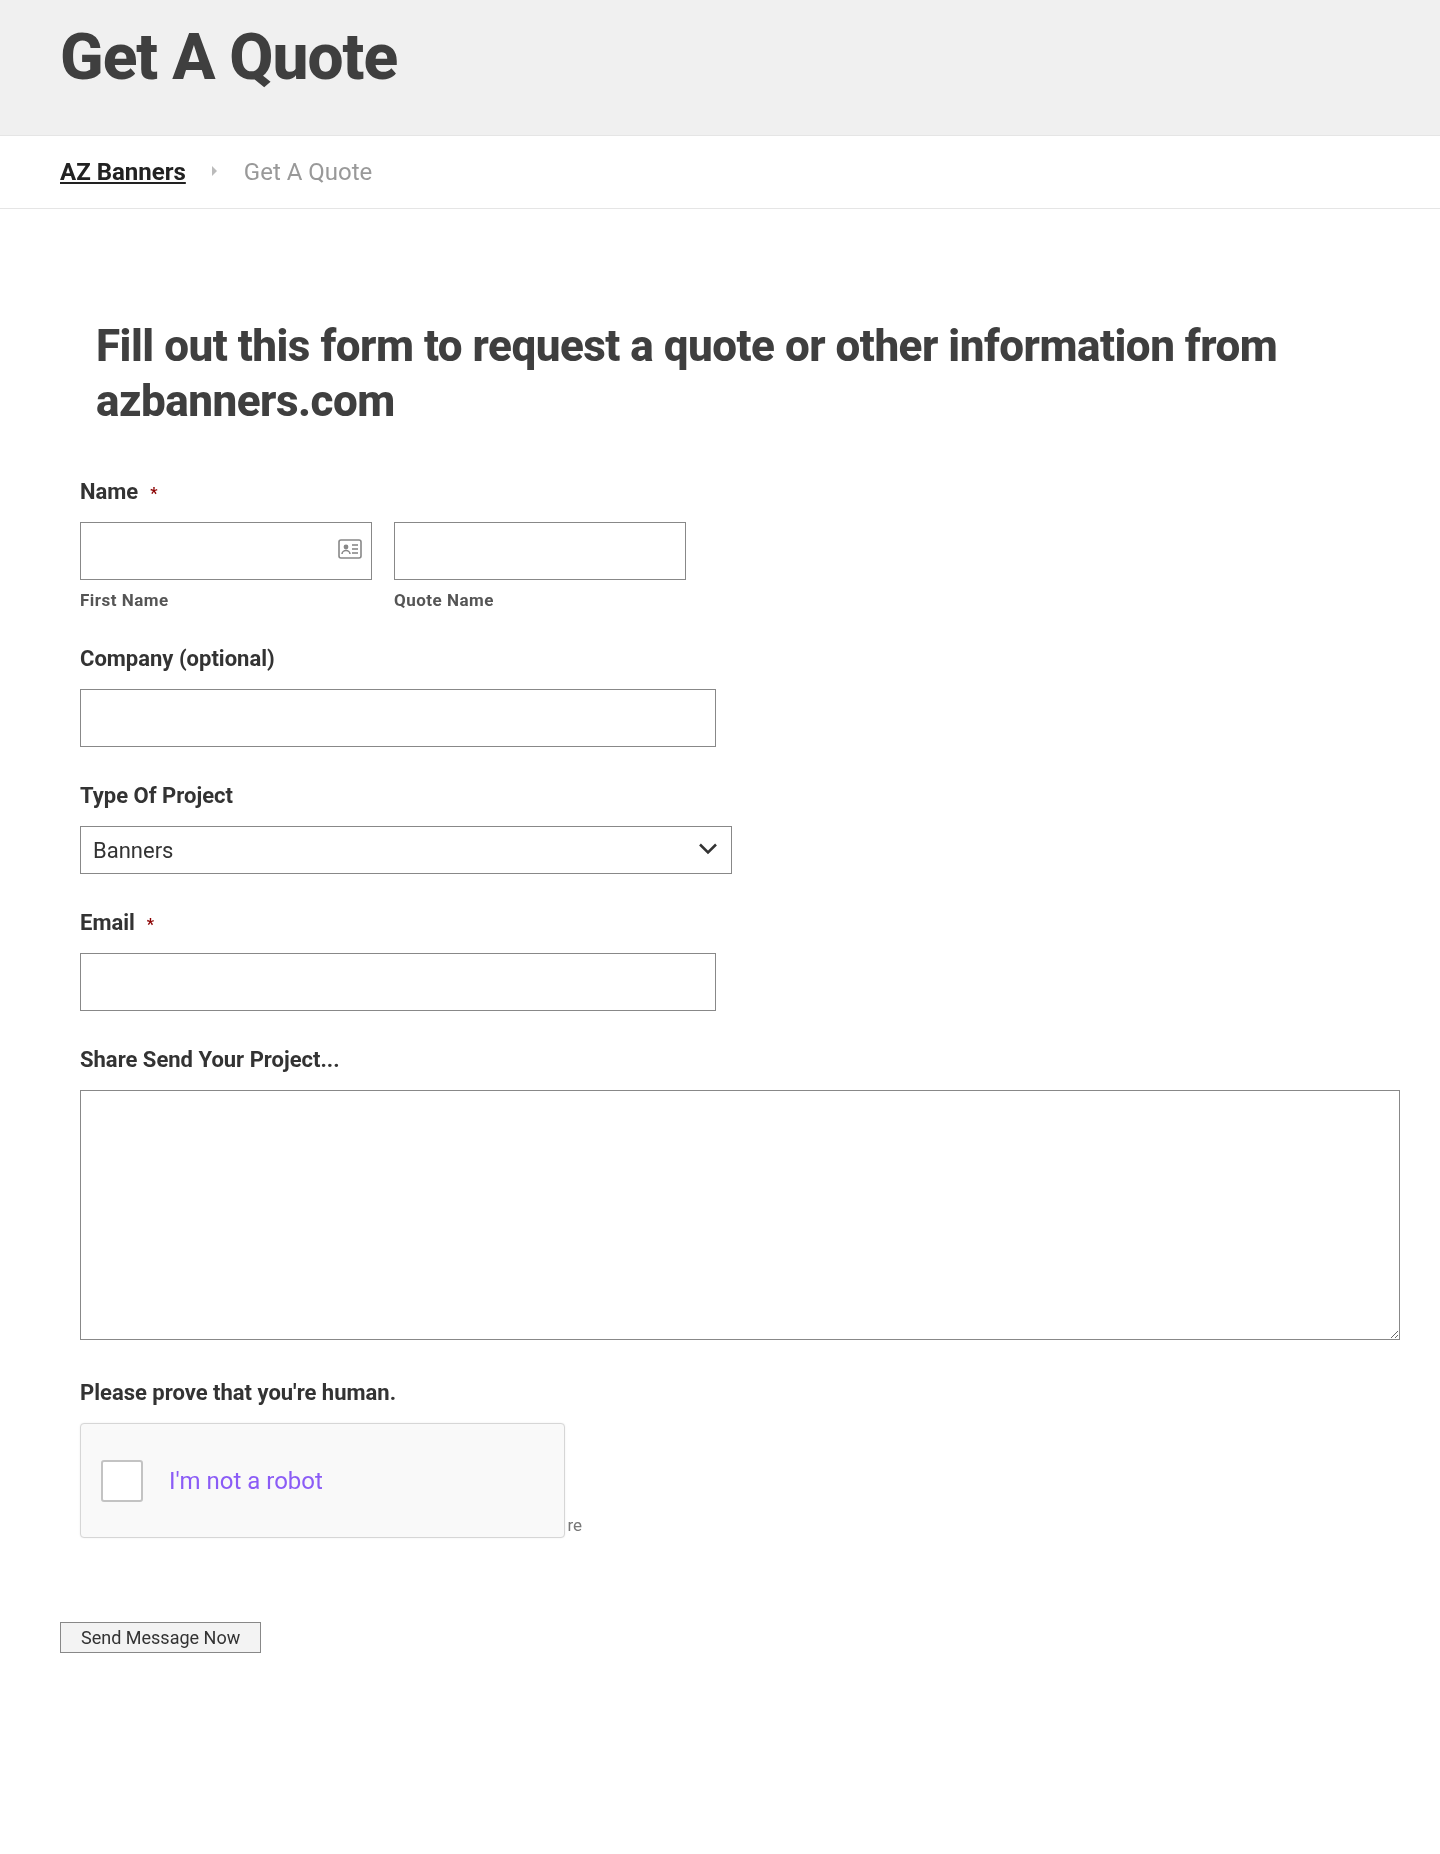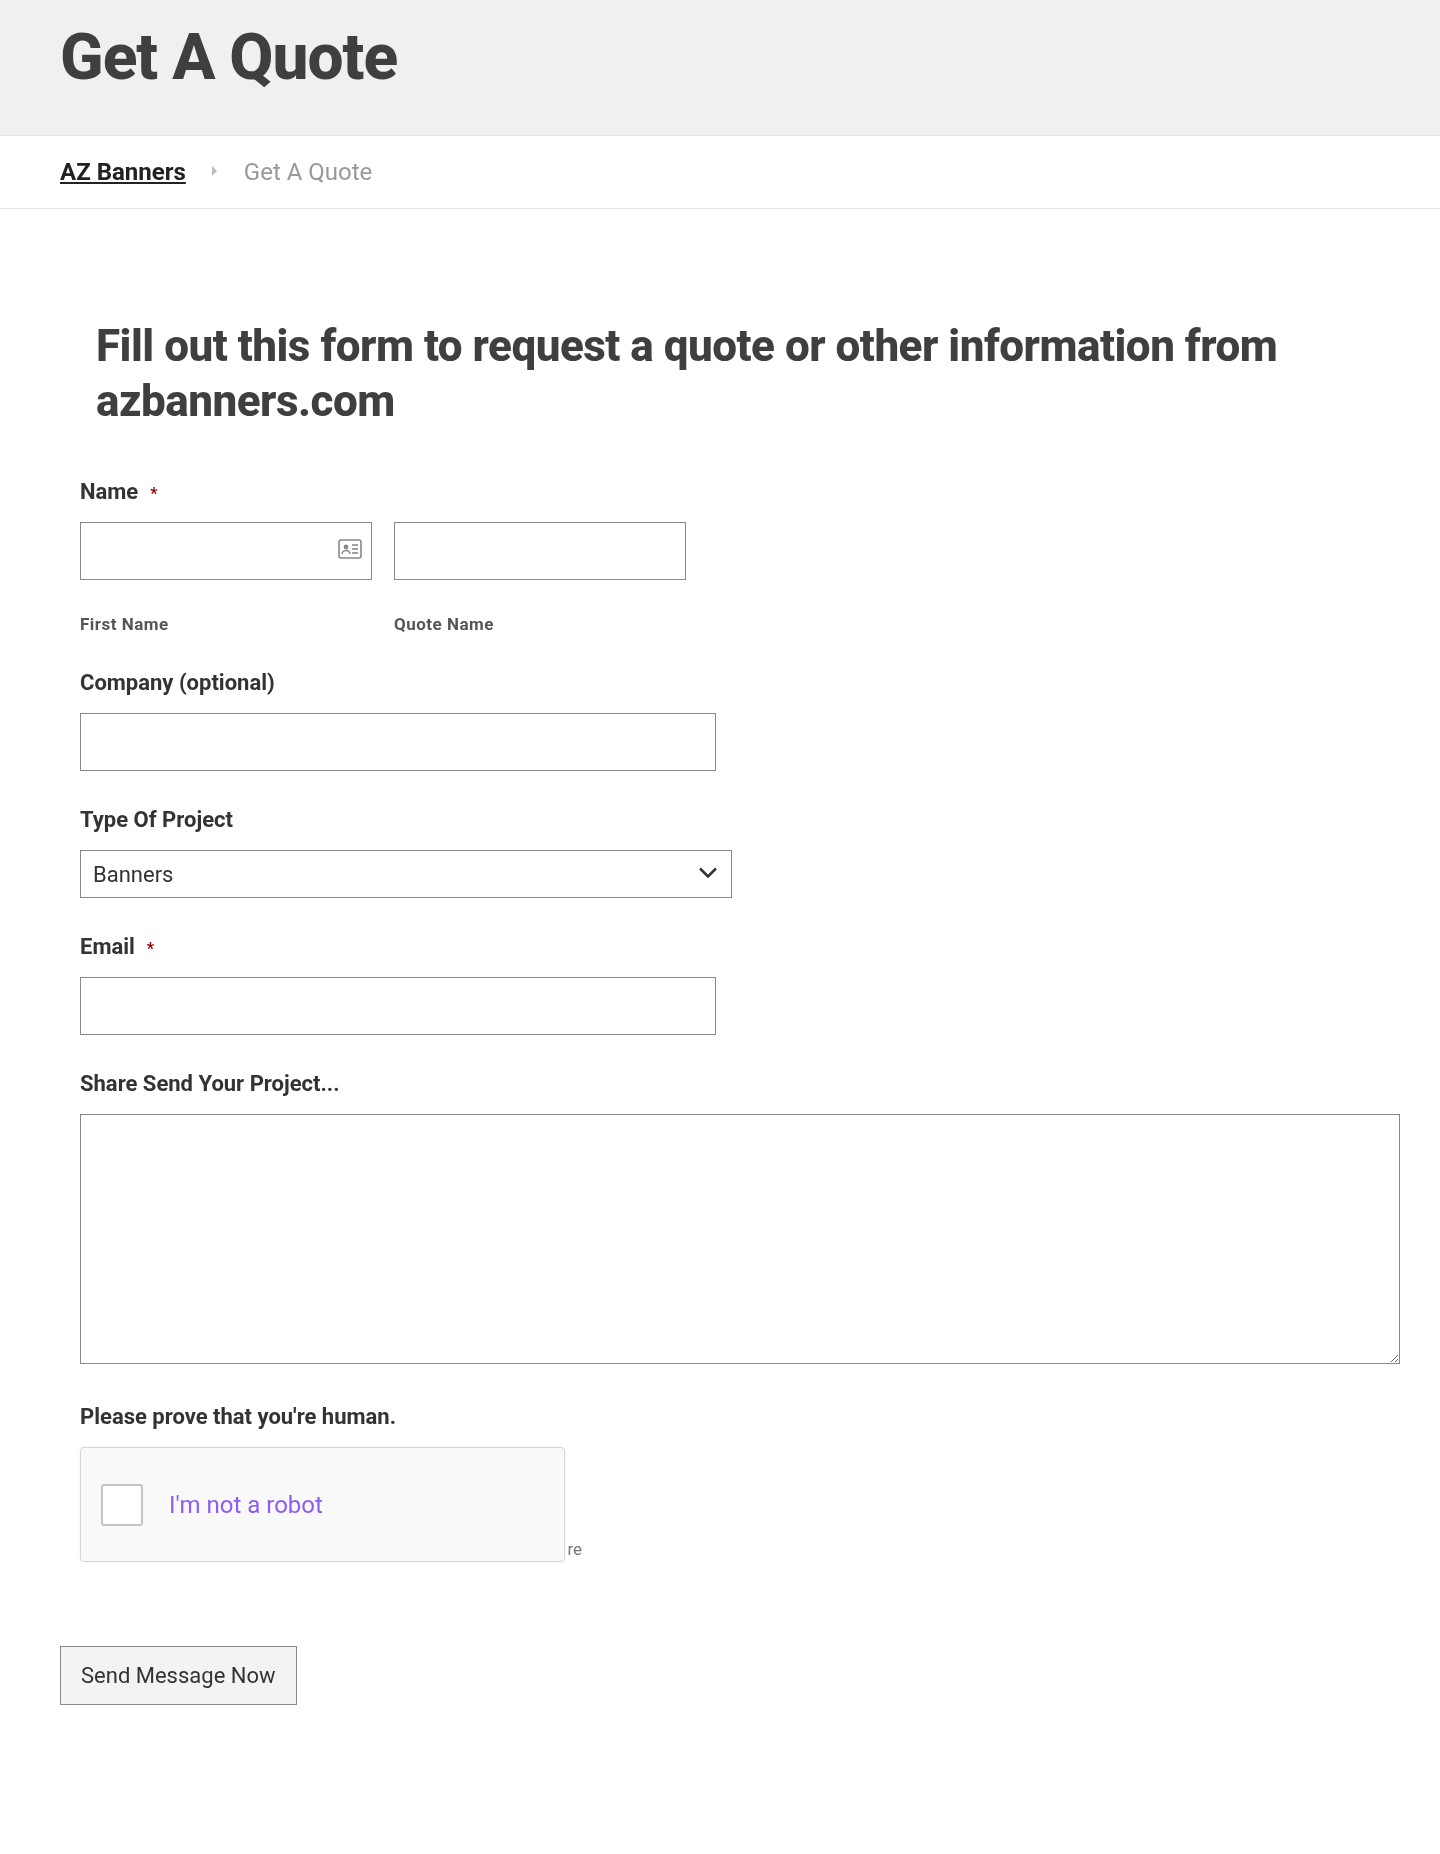--- a/index.html
+++ b/index.html
@@ -77,21 +77,20 @@
     font-weight: 700;
     margin-left: 8px;
   }
   .name-row {
     display: flex;
     gap: 22px;
   }
   .name-col {
     display: flex;
     flex-direction: column;
-    gap: 24px;
   }
   .sub-label {
     font-size: 17px;
     font-weight: 700;
     color: #555;
     margin-top: 10px;
     letter-spacing: 0.5px;
   }
   input[type="text"],
   input[type="email"],
@@ -186,22 +185,22 @@
     color: #8b5cf6;
   }
   .captcha-brand {
     position: absolute;
     right: -18px;
     bottom: 2px;
     font-size: 17px;
     color: #777;
   }
   .submit-btn {
-    font-size: 22px;
-    padding: 16px 20px;
+    font-size: 18px;
+    padding: 4px 20px;
     background: #f3f3f3;
     border: 1.5px solid #888;
     color: #333;
     font-family: inherit;
     cursor: pointer;
     margin-top: 48px;
   }
 </style>
 </head>
 <body>

